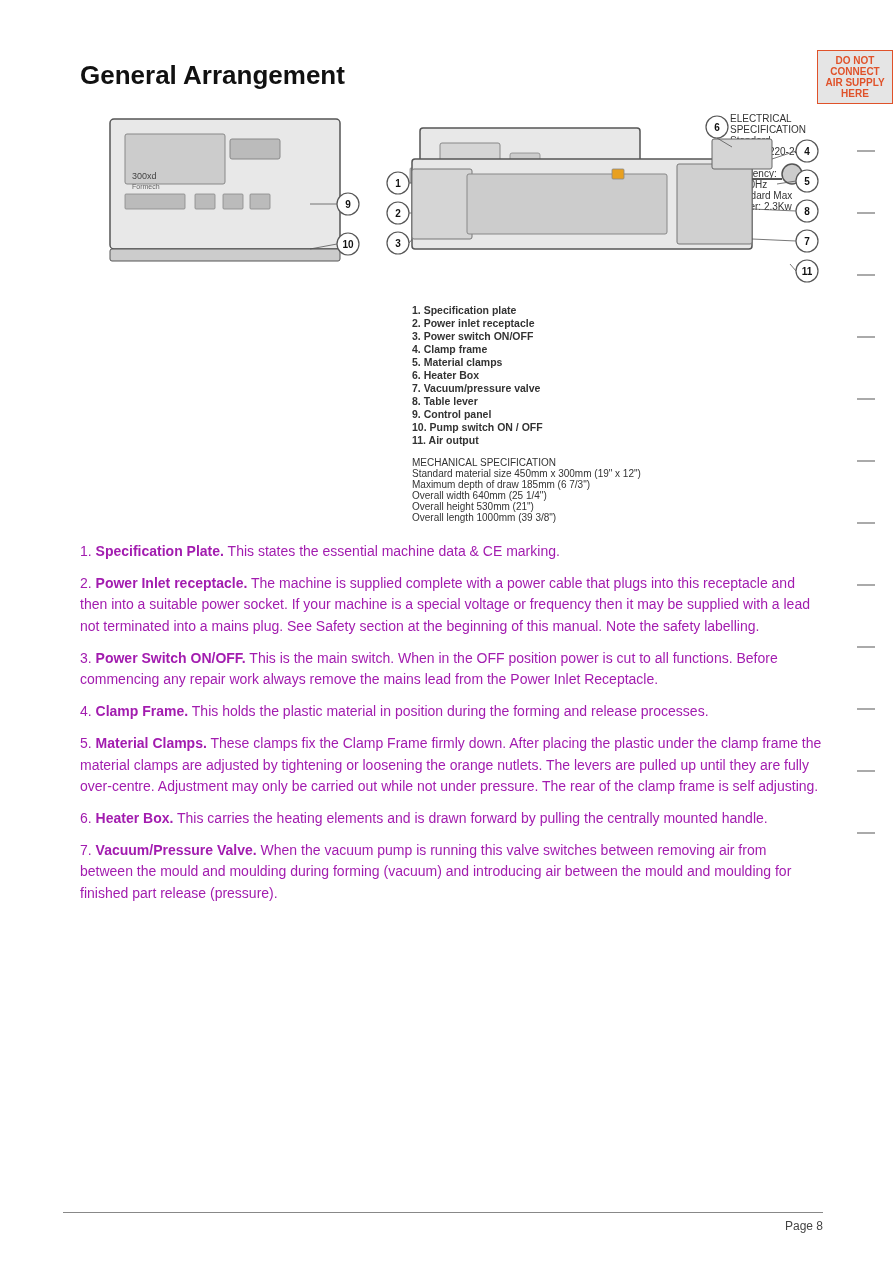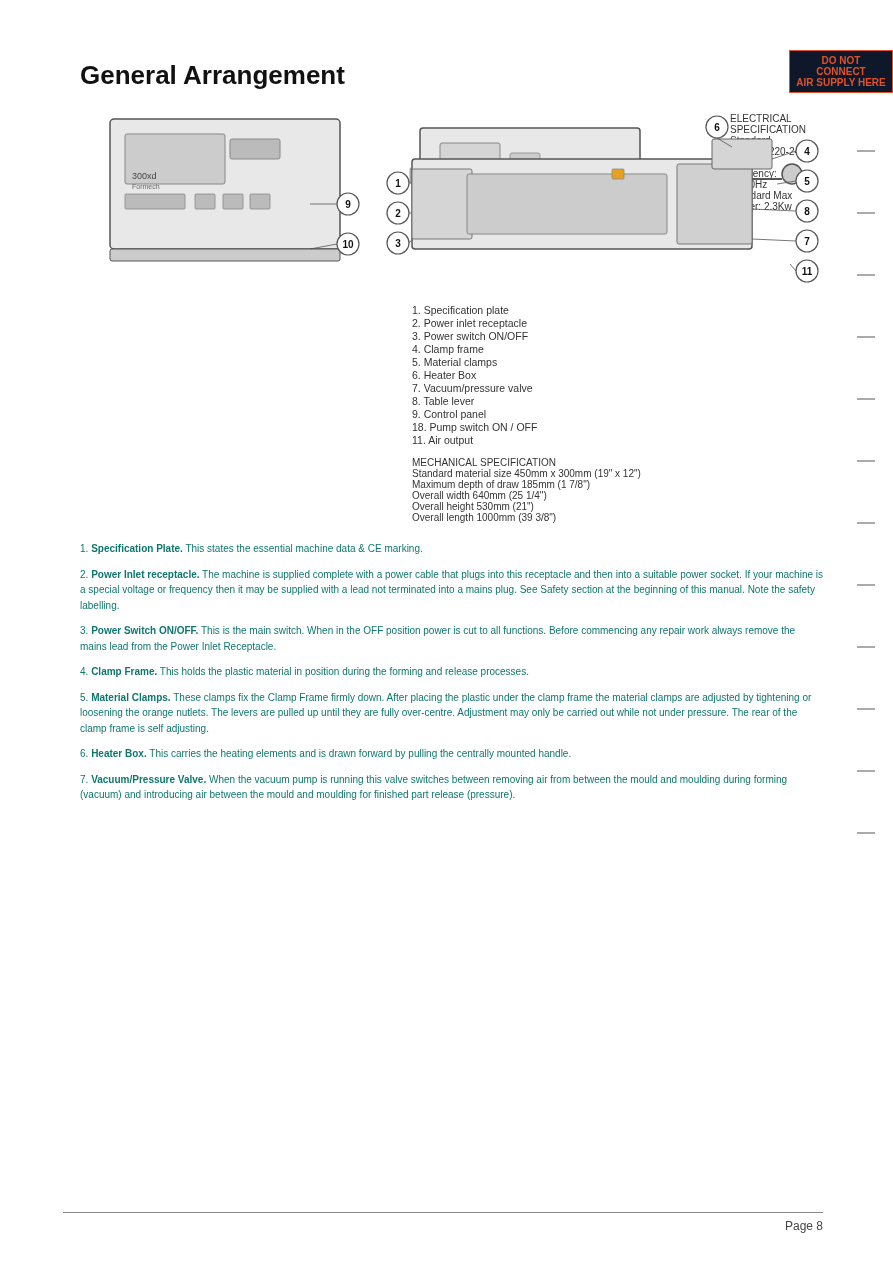--- a/index.html
+++ b/index.html
@@ -30,36 +30,36 @@
       margin-top: 6px;
       column-count: 1;
     }
     .legend-list div {
       margin-bottom: 1px;
     }
     .do-not-connect {
       position: absolute;
       right: 0;
       top: 50px;
-      background: #0f172a;
+      background: #e5e5e5;
       border: 1.5px solid #e0522a;
       color: #e0522a;
       font-weight: bold;
       font-size: 10px;
       padding: 4px 6px;
       text-align: center;
-      width: 104px;
+      width: 76px;
       z-index: 10;
     }
     
     .body-section {
       margin-bottom: 10px;
-      font-size: 10px;
+      font-size: 14px;
       line-height: 1.55;
-      color: #0f766e;
+      color: #a21caf;
     }
     .body-section b {
       font-weight: bold;
     }
     .right-margin-lines {
       position: absolute;
       right: 18px;
       top: 150px;
       display: flex;
       flex-direction: column;
@@ -86,20 +86,21 @@
       display: flex;
       flex-direction: column;
     }
     .legend-and-warning {
       display: flex;
       gap: 8px;
       margin-top: 4px;
     }
     .legend-col {
       flex: 1;
+      font-weight: bold;
     }
     .warning-col {
       width: 110px;
       flex-shrink: 0;
     }
     .elec-spec {
       font-size: 10px;
       color: #333;
     }
     .mech-spec-block {
@@ -245,36 +246,36 @@
           <div class="legend-list">
             <div>1.  Specification plate</div>
             <div>2.  Power inlet receptacle</div>
             <div>3.  Power switch ON/OFF</div>
             <div>4.  Clamp frame</div>
             <div>5.  Material clamps</div>
             <div>6.  Heater Box</div>
             <div>7.  Vacuum/pressure valve</div>
             <div>8.  Table lever</div>
             <div>9.  Control panel</div>
-            <div>18.  Pump switch ON / OFF</div>
+            <div>10.  Pump switch ON / OFF</div>
             <div>11.  Air output</div>
           </div>
         </div>
         <div class="warning-col">
           <div class="do-not-connect">
             <div>DO NOT CONNECT</div>
             <div>AIR SUPPLY HERE</div>
           </div>
         </div>
       </div>
 
       <div class="mech-spec-block" style="margin-top:10px;">
         <div class="spec-title">MECHANICAL SPECIFICATION</div>
         <div>Standard material size 450mm x 300mm (19" x 12")</div>
-        <div>Maximum depth of draw 185mm  (1 7/8")</div>
+        <div>Maximum depth of draw 185mm  (6 7/3")</div>
         <div>Overall width 640mm (25 1/4")</div>
         <div>Overall height 530mm (21")</div>
         <div>Overall length 1000mm (39 3/8")</div>
       </div>
     </div>
   </div>
 
   <div style="margin-top: 18px;">
 
     <div class="body-section">

